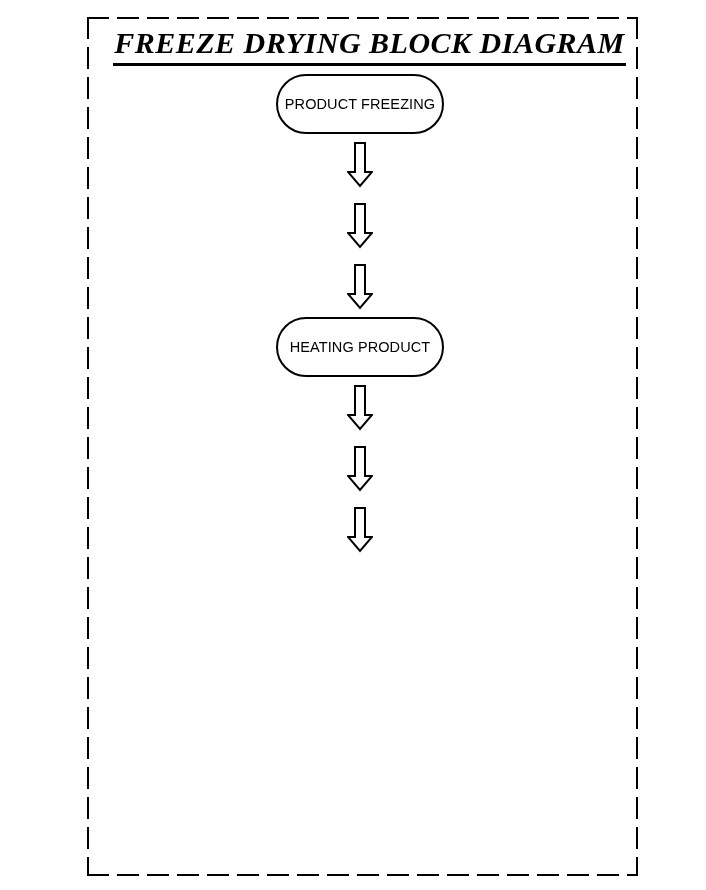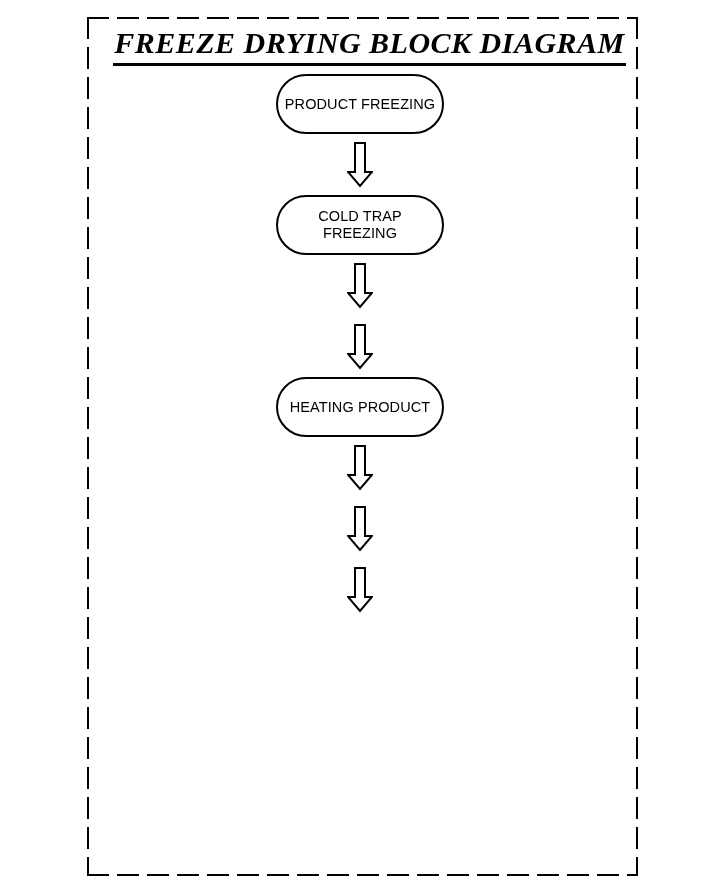--- a/index.html
+++ b/index.html
@@ -122,23 +122,20 @@
 
   <div class="flow" id="flow">
       <div class="node">
         <div class="node-label">PRODUCT FREEZING</div>
       </div>
       <div class="arrow">
         <svg width="26" height="46" viewBox="0 0 26 46">
           <polygon points="8,1 18,1 18,30 25,30 13,44 1,30 8,30" fill="#ffffff" stroke="#000000" stroke-width="2" stroke-linejoin="miter"></polygon>
         </svg>
       </div>
-      <div class="node">
-        <div class="node-label">COLD TRAP FREEZING</div>
-      </div>
       <div class="arrow">
         <svg width="26" height="46" viewBox="0 0 26 46">
           <polygon points="8,1 18,1 18,30 25,30 13,44 1,30 8,30" fill="#ffffff" stroke="#000000" stroke-width="2" stroke-linejoin="miter"></polygon>
         </svg>
       </div>
       <div class="arrow">
         <svg width="26" height="46" viewBox="0 0 26 46">
           <polygon points="8,1 18,1 18,30 25,30 13,44 1,30 8,30" fill="#ffffff" stroke="#000000" stroke-width="2" stroke-linejoin="miter"></polygon>
         </svg>
       </div>

